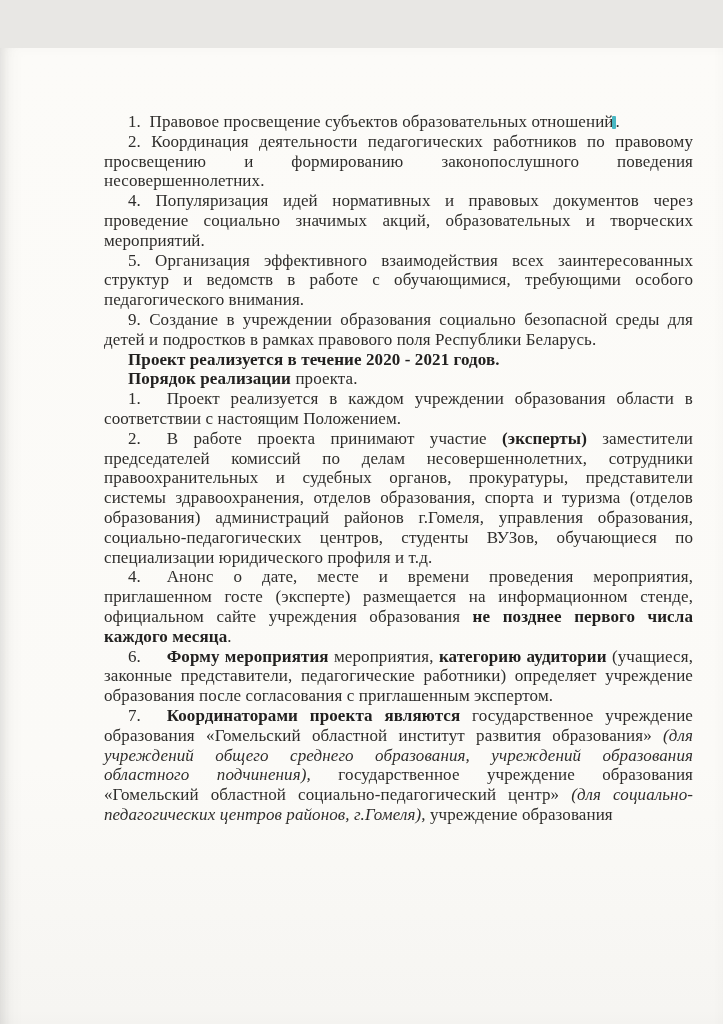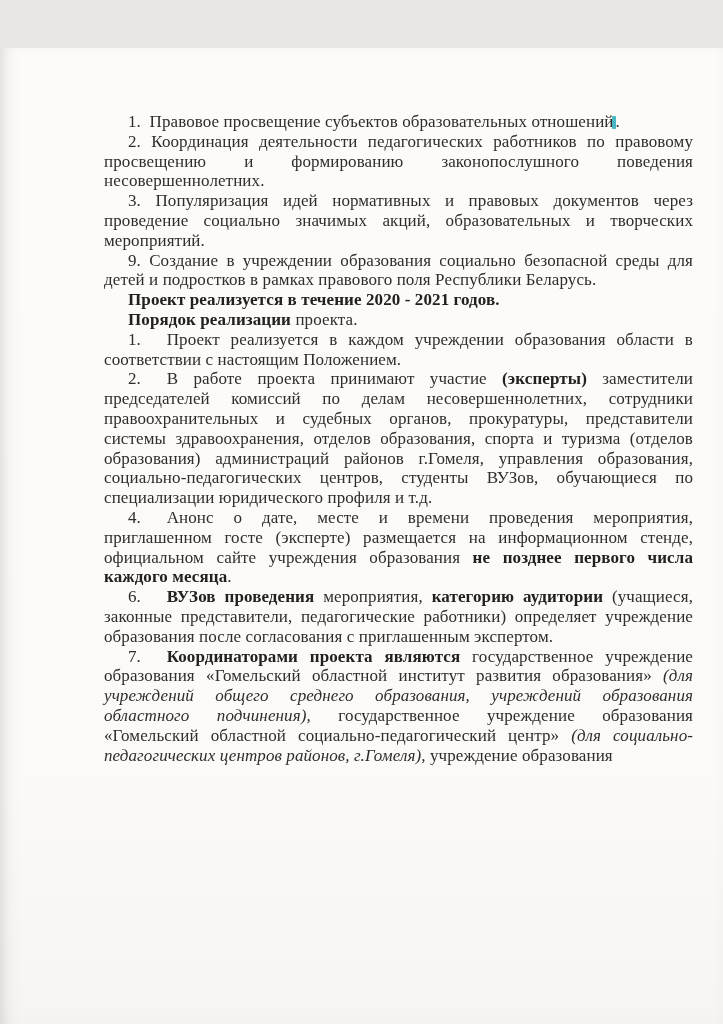--- a/index.html
+++ b/index.html
@@ -31,23 +31,24 @@
     border-radius:1px;
   }
 </style>
 </head>
 <body>
 
 <div class="page">
   <div class="content">
       <p><span class="">1. Правовое просвещение субъектов образовательных отношений</span><span class="caret" style="background: rgb(71, 183, 195);"></span><span class="">.</span></p>
       <p><span class="">2. Координация деятельности педагогических работников по правовому просвещению и формированию законопослушного поведения несовершеннолетних.</span></p>
-      <p><span class="">3. Популяризация идей нормативных и правовых документов через проведение социально значимых акций, образовательных и творческих мероприятий.</span></p>
+      <p><span class="">4. Популяризация идей нормативных и правовых документов через проведение социально значимых акций, образовательных и творческих мероприятий.</span></p>
+      <p><span class="">5. Организация эффективного взаимодействия всех заинтересованных структур и ведомств в работе с обучающимися, требующими особого педагогического внимания.</span></p>
       <p><span class="">9. Создание в учреждении образования социально безопасной среды для детей и подростков в рамках правового поля Республики Беларусь.</span></p>
       <p><span class="b ">Проект реализуется в течение 2020 - 2021 годов.</span></p>
       <p><span class="b ">Порядок реализации</span><span class=""> проекта.</span></p>
       <p><span class="">1.  Проект реализуется в каждом учреждении образования области в соответствии с настоящим Положением.</span></p>
       <p><span class="">2.  В работе проекта принимают участие </span><span class="b ">(эксперты)</span><span class=""> заместители председателей комиссий по делам несовершеннолетних, сотрудники правоохранительных и судебных органов, прокуратуры, представители системы здравоохранения, отделов образования, спорта и туризма (отделов образования) администраций районов г.Гомеля, управления образования, социально-педагогических центров, студенты ВУЗов, обучающиеся по специализации юридического профиля и т.д.</span></p>
       <p><span class="">4.  Анонс о дате, месте и времени проведения мероприятия, приглашенном госте (эксперте) размещается на информационном стенде, официальном сайте учреждения образования </span><span class="b ">не позднее первого числа каждого месяца</span><span class="">.</span></p>
-      <p><span class="">6.  </span><span class="b ">ВУЗов проведения</span><span class=""> мероприятия, </span><span class="b ">категорию аудитории</span><span class=""> (учащиеся, законные представители, педагогические работники) определяет учреждение образования после согласования с приглашенным экспертом.</span></p>
+      <p><span class="">6.  </span><span class="b ">Форму мероприятия</span><span class=""> мероприятия, </span><span class="b ">категорию аудитории</span><span class=""> (учащиеся, законные представители, педагогические работники) определяет учреждение образования после согласования с приглашенным экспертом.</span></p>
       <p><span class="">7.  </span><span class="b ">Координаторами проекта являются</span><span class=""> государственное учреждение образования «Гомельский областной институт развития образования» </span><span class="i">(для учреждений общего среднего образования, учреждений образования областного подчинения),</span><span class=""> государственное учреждение образования «Гомельский областной социально-педагогический центр» </span><span class="i">(для социально-педагогических центров районов, г.Гомеля),</span><span class=""> учреждение образования</span></p>
     </div>
 </div>
 
 </body></html>

